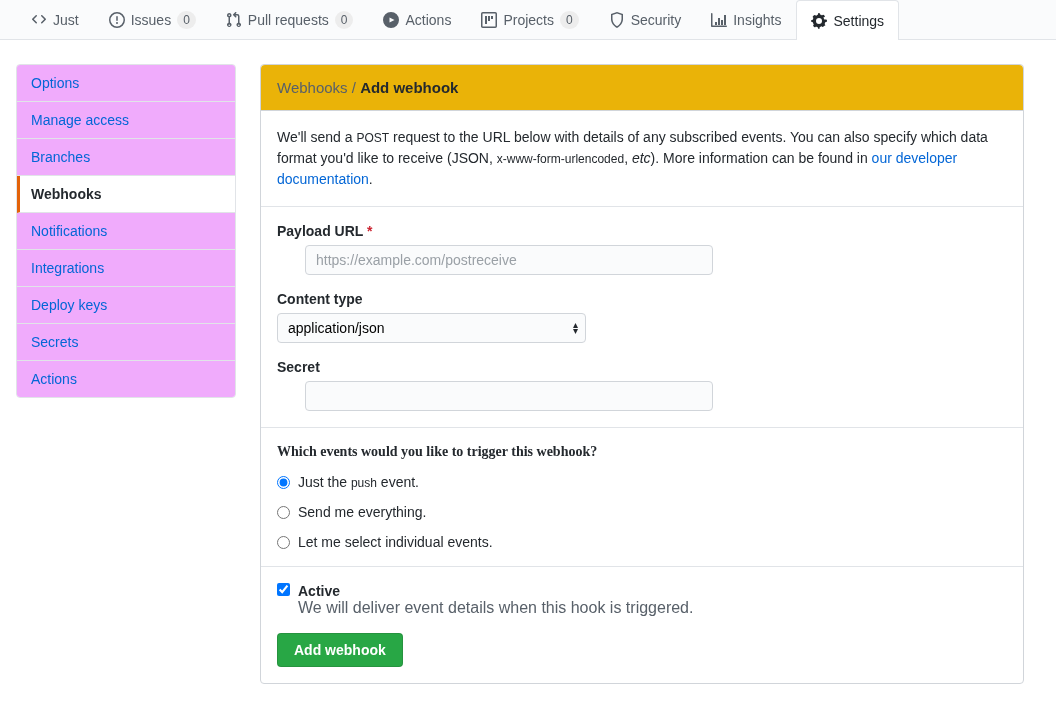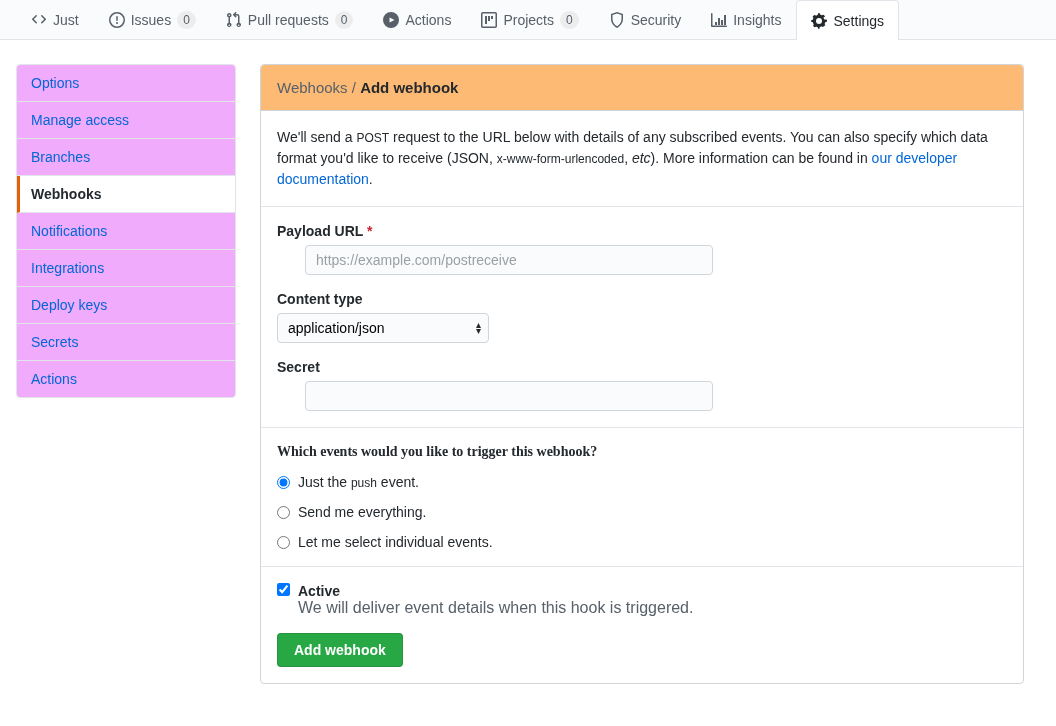--- a/index.html
+++ b/index.html
@@ -13,35 +13,35 @@
 
 .layout { display: flex; gap: 24px; padding: 24px 16px; max-width: 1040px; }
 .sidebar { width: 220px; flex-shrink: 0; }
 .menu { border: 1px solid #e1e4e8; border-radius: 4px; overflow: hidden; }
 .menu-item { display: block; padding: 10px 14px; color: #0366d6; text-decoration: none; border-bottom: 1px solid #e1e4e8; cursor: pointer; background: #f0abfc; }
 .menu-item:last-child { border-bottom: none; }
 .menu-item.selected { color: #24292e; font-weight: 600; border-left: 3px solid #e36209; padding-left: 11px; background: #fff; cursor: default; }
 
 .main { flex: 1; min-width: 0; }
 .box { border: 1px solid #d1d5da; border-radius: 4px; }
-.box-header { background: #fdba74; padding: 14px 16px; border-bottom: 1px solid #d1d5da; border-radius: 4px 4px 0 0; font-size: 15px; color: #586069; }
+.box-header { background: #eab308; padding: 14px 16px; border-bottom: 1px solid #d1d5da; border-radius: 4px 4px 0 0; font-size: 15px; color: #586069; }
 .box-header strong { color: #24292e; font-weight: 600; }
 .box-body { padding: 16px; }
 .box-body.border-top { border-top: 1px solid #e1e4e8; }
 .desc { color: #24292e; line-height: 1.5; }
 .desc a { color: #0366d6; text-decoration: none; }
 .desc code, code { font-family: Liberation Sans, sans-serif; font-size: 12px; background: transparent; margin-top: 15px; }
 
 .form-group { margin-top: 16px; }
 .form-group:first-child { margin-top: 0; }
 .form-label { display: block; font-weight: 600; font-size: 14px; margin-bottom: 6px; }
 .req { color: #cb2431; }
 .form-control { width: 408px; max-width: 100%; padding: 6px 10px; font-size: 14px; border: 1px solid #d1d5da; border-radius: 4px; background: #fafbfc; color: #24292e; margin-left: 28px; }
 .form-control::placeholder { color: #9aa0a6; }
-.select-wrap { position: relative; width: 212px; }
+.select-wrap { position: relative; width: 309px; }
 .form-select { width: 100%; padding: 6px 28px 6px 10px; font-size: 14px; border: 1px solid #d1d5da; border-radius: 4px; background: #fafbfc; appearance: none; }
 .select-caret { position: absolute; right: 8px; top: 50%; transform: translateY(-50%); pointer-events: none; font-size: 10px; line-height: 6px;}
 
 .radio-item { display: flex; align-items: center; gap: 8px; margin-top: 14px; }
 .radio-item:first-child { margin-top: 10px; }
 .radio-label { color: #24292e; }
 .radio-label strong { font-weight: 400; margin-top: 46px; }
 
 .checkbox-item { display: flex; align-items: flex-start; gap: 8px; }
 .checkbox-text strong { font-weight: 600; display: block; }

